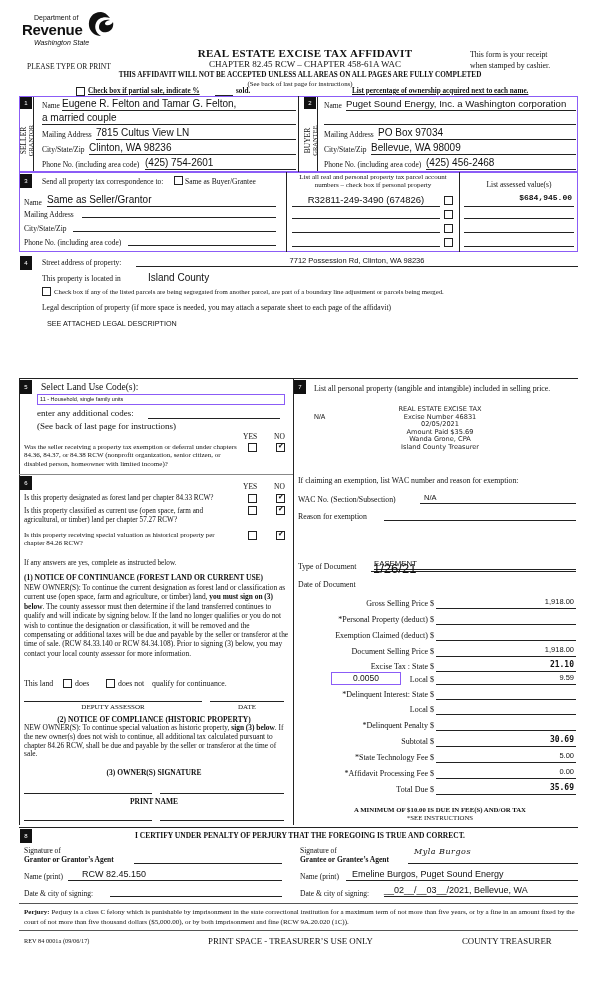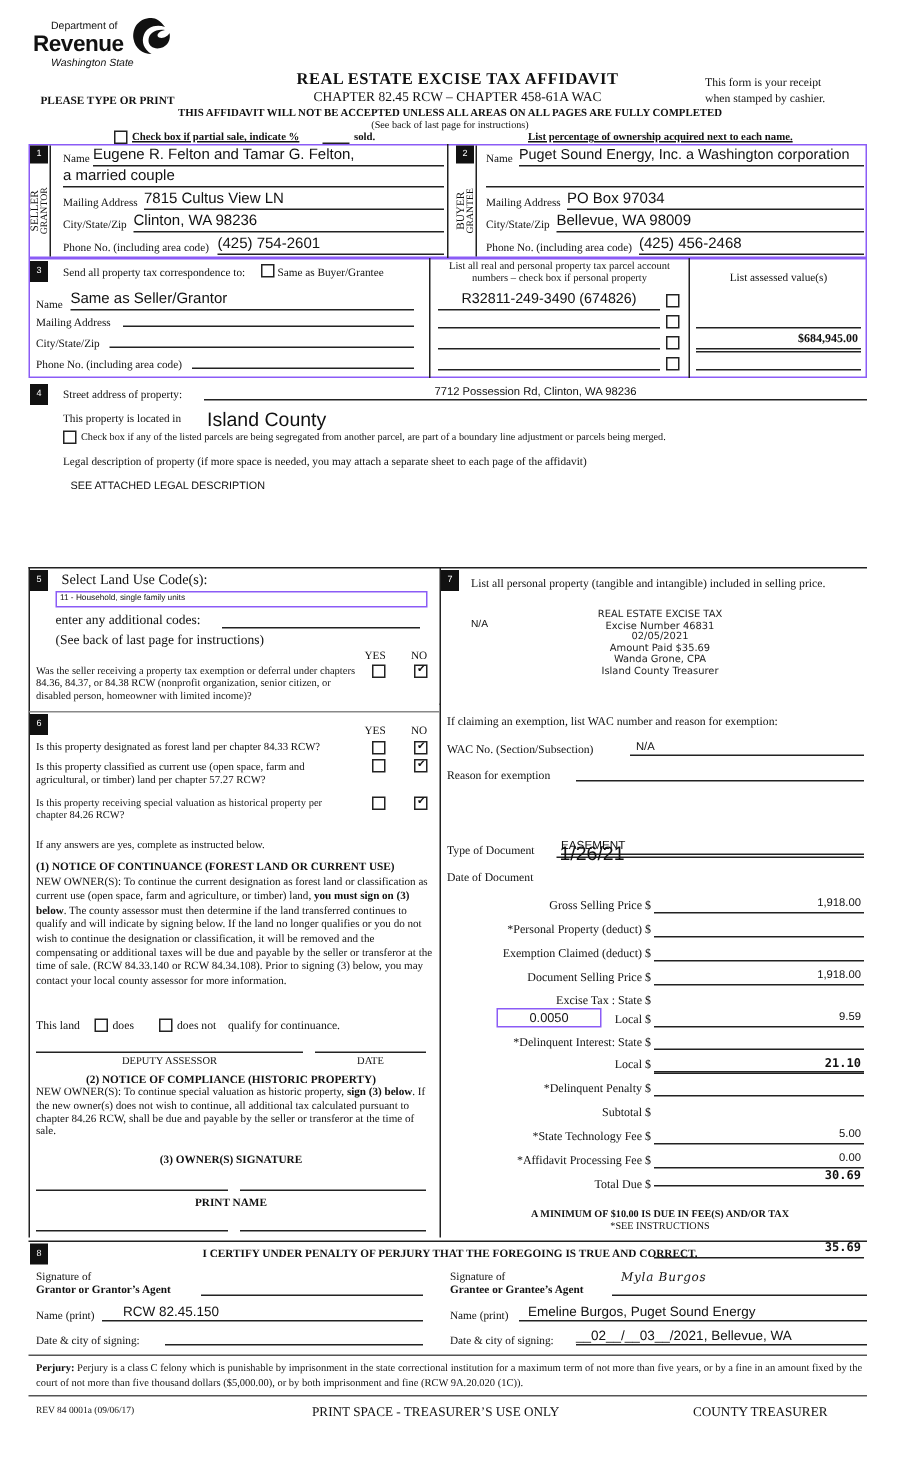--- a/index.html
+++ b/index.html
@@ -1,52 +1,52 @@
 <!DOCTYPE html>
 <html><head>
 <meta charset="utf-8">
 <style>
   * { box-sizing: border-box; margin: 0; padding: 0; }
   html, body { width: 600px; height: 988px; background: #fff; overflow: hidden; }
   body { position: relative; font-family: "Liberation Serif", serif; color: #111; font-size: 8px; }
   .abs { position: absolute; }
   .sans { font-family: "Liberation Sans", sans-serif; }
-  .mono { font-family: Liberation Serif, serif; margin-top: 28px; }
+  .mono { font-family: Liberation Mono, monospace; }
   .bold { font-weight: bold; }
   .center { text-align: center; }
   .uline { border-bottom: 1px solid #222; }
   .box { border: 1px solid #8b5cf6; }
   .num-badge { position: absolute; background: #111; color: #fff; font-size: 6px; width: 12px; height: 12px; text-align: center; line-height: 12px; font-family: "Liberation Sans", sans-serif; }
   .cb { position: absolute; width: 9px; height: 9px; border: 1.2px solid #222; background: #fff; }
   .cb.checked::after { content: "\2714"; position: absolute; left: 1px; top: -2px; font-size: 7px; color: #111; font-family: "DejaVu Sans", sans-serif; }
   .fill { font-family: "Liberation Sans", sans-serif; font-size: 10px; color: #111; white-space: nowrap; }
   .lbl { font-size: 7.5px; white-space: nowrap; }
   .hline { position: absolute; height: 0; border-top: 1px solid #222; }
   .vline { position: absolute; width: 0; border-left: 1px solid #222; }
   .amt-row { position: absolute; left: 296px; width: 280px; height: 14px; }
   .amt-row .al { position: absolute; right: 148px; top: 2px; font-size: 8px; white-space: nowrap; }
   .amt-row .ad { position: absolute; left: 134px; top: 2px; font-size: 8px; }
   .amt-row .av { position: absolute; left: 140px; right: 0; top: 0; height: 12px; border-bottom: 1px solid #222; text-align: right; padding-right: 2px; font-family: "Liberation Sans", sans-serif; font-size: 7.5px; }
-  .amt-row .av.b { font-family: "DejaVu Sans Mono", monospace; font-weight: bold; font-size: 8px; margin-top: 44px; }
+  .amt-row .av.b { font-family: "DejaVu Sans Mono", monospace; font-weight: bold; font-size: 8px; }
   .notice { font-size: 7.4px; line-height: 9.4px; }
 </style>
 </head>
 <body>
 
 <div class="abs" style="left:22px; top:12px; width:100px; height:40px;">
   <div class="abs sans" style="left:12px; top:2px; font-size:7px;">Department of</div>
   <div class="abs sans bold" style="left:0; top:9px; font-size:15px; letter-spacing:-0.3px;">Revenue</div>
   <div class="abs sans" style="left:12px; top:27px; font-size:7px; font-style:italic;">Washington State</div>
   <svg class="abs" style="left:64px; top:-2px;" width="30" height="28" viewBox="0 0 30 28">
     <path d="M15 2 C6 2 2 9 3 16 C4 22 9 26 15 26 C10 23 8 18 10 13 C12 8 18 6 24 8 C21 4 18 2 15 2 Z" fill="#111"></path>
     <path d="M24 10 C18 9 13 12 13 17 C13 21 17 23 21 22 C26 21 28 16 27 12 C26 14 23 16 20 15 C18 14 19 11 24 10 Z" fill="#111"></path>
   </svg>
 </div>
 
-<div class="abs" style="left:27px; top:62px; font-size:7.5px;font-weight:bold;">PLEASE TYPE OR PRINT</div>
+<div class="abs" style="left:27px; top:62px; font-size:7.5px;">PLEASE TYPE OR PRINT</div>
 <div class="abs bold center" style="left:160px; top:47px; width:290px; font-size:11px; letter-spacing:0.3px;">REAL ESTATE EXCISE TAX AFFIDAVIT</div>
 <div class="abs center" style="left:160px; top:59px; width:290px; font-size:9px;">CHAPTER 82.45 RCW – CHAPTER 458-61A WAC</div>
 <div class="abs" style="left:470px; top:50px; font-size:7.8px;">This form is your receipt</div>
 <div class="abs" style="left:470px; top:61px; font-size:7.8px;">when stamped by cashier.</div>
 <div class="abs bold center" style="left:60px; top:71px; width:480px; font-size:7.2px;">THIS AFFIDAVIT WILL NOT BE ACCEPTED UNLESS ALL AREAS ON ALL PAGES ARE FULLY COMPLETED</div>
 <div class="abs center" style="left:210px; top:80px; width:180px; font-size:6.8px;">(See back of last page for instructions)</div>
 
 <div class="cb" style="left:76px; top:87px;"></div>
 <div class="abs bold" style="left:88px; top:87px; font-size:7.2px; text-decoration:underline;">Check box if partial sale, indicate %</div>
 <div class="abs uline" style="left:215px; top:87px; width:18px; height:9px;"></div>
@@ -126,21 +126,21 @@
 <div class="abs uline" style="left:464px; top:224px; width:110px; height:9px;"></div>
 
 <div class="abs uline" style="left:292px; top:238px; width:148px; height:9px;"></div>
 <div class="cb" style="left:444px; top:238px;"></div>
 <div class="abs uline" style="left:464px; top:238px; width:110px; height:9px;"></div>
 
 <div class="num-badge" style="left:20px; top:256px; height:14px; line-height:14px;">4</div>
 <div class="abs lbl" style="left:42px; top:258px;">Street address of property:</div>
 <div class="abs sans uline" style="left:136px; top:256px; width:442px; height:11px; font-size:7.5px;text-align:center;">7712 Possession Rd, Clinton, WA 98236</div>
 <div class="abs lbl" style="left:42px; top:274px;">This property is located in</div>
-<div class="abs sans" style="left:138px; top:272px; font-size:13px;">Island County</div>
+<div class="abs sans" style="left:148px; top:272px; font-size:10px;">Island County</div>
 <div class="cb" style="left:42px; top:287px;"></div>
 <div class="abs" style="left:54px; top:288px; font-size:6.8px;">Check box if any of the listed parcels are being segregated from another parcel, are part of a boundary line adjustment or parcels being merged.</div>
 <div class="abs lbl" style="left:42px; top:303px;">Legal description of property (if more space is needed, you may attach a separate sheet to each page of the affidavit)</div>
 <div class="abs sans" style="left:47px; top:319px; font-size:7.2px;">SEE ATTACHED LEGAL DESCRIPTION</div>
 
 <div class="hline" style="left:19px; top:378px; width:559px; border-top-width:1.2px;"></div>
 <div class="vline" style="left:19px; top:378px; height:447px;"></div>
 <div class="vline" style="left:293px; top:378px; height:447px;"></div>
 
 <div class="num-badge" style="left:20px; top:380px; height:14px; line-height:14px;">5</div>

